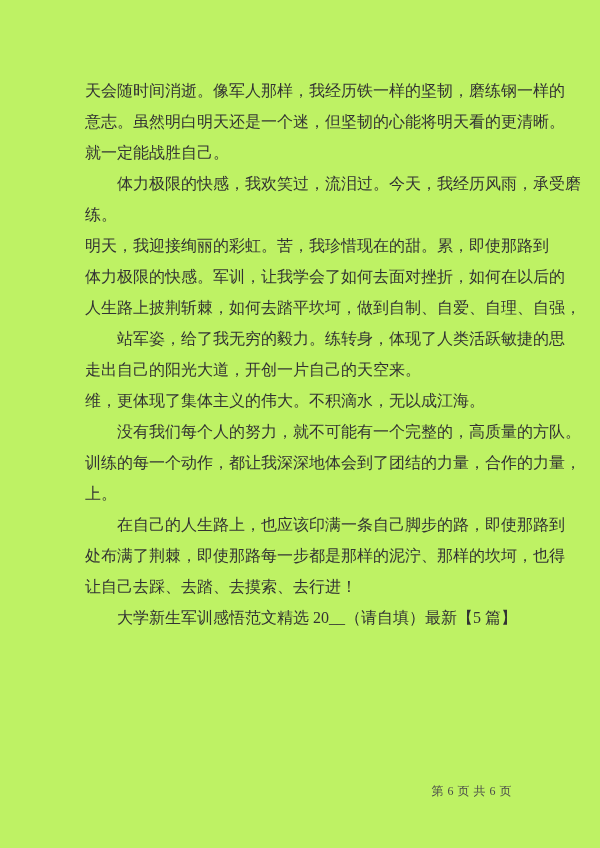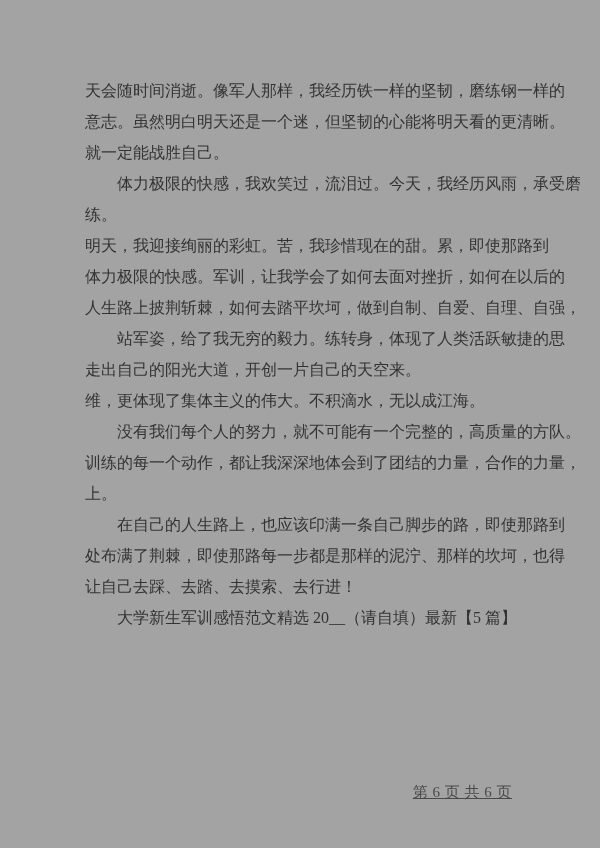--- a/index.html
+++ b/index.html
@@ -7,21 +7,21 @@
     padding: 0;
     width: 600px;
     height: 848px;
     background: #ffffff;
     overflow: hidden;
   }
   .page {
     position: relative;
     width: 600px;
     height: 848px;
-    background: #a3a3a3;
+    background: #bef264;
     font-family: "Liberation Serif", "DejaVu Serif", serif;
     color: #333333;
   }
   .doc-body {
     position: absolute;
     left: 85px;
     top: 75px;
     width: 434px;
     font-size: 16px;
     line-height: 31px;
@@ -32,25 +32,24 @@
     white-space: nowrap;
     overflow: visible;
   }
   .line.indent {
     text-indent: 2em;
   }
   .page-footer {
     position: absolute;
     top: 783px;
     right: 88px;
-    font-size: 15px;
+    font-size: 12px;
     letter-spacing: 0.5px;
     color: #4a4a4a;
     font-family: "Liberation Serif", "DejaVu Serif", serif;
-    text-decoration: underline;
   }
 </style>
 </head>
 <body>
 
 <div class="page">
   <div class="doc-body">
       <div class="line">天会随时间消逝。像军人那样，我经历铁一样的坚韧，磨练钢一样的</div>
       <div class="line">意志。虽然明白明天还是一个迷，但坚韧的心能将明天看的更清晰。</div>
       <div class="line">就一定能战胜自己。</div>

